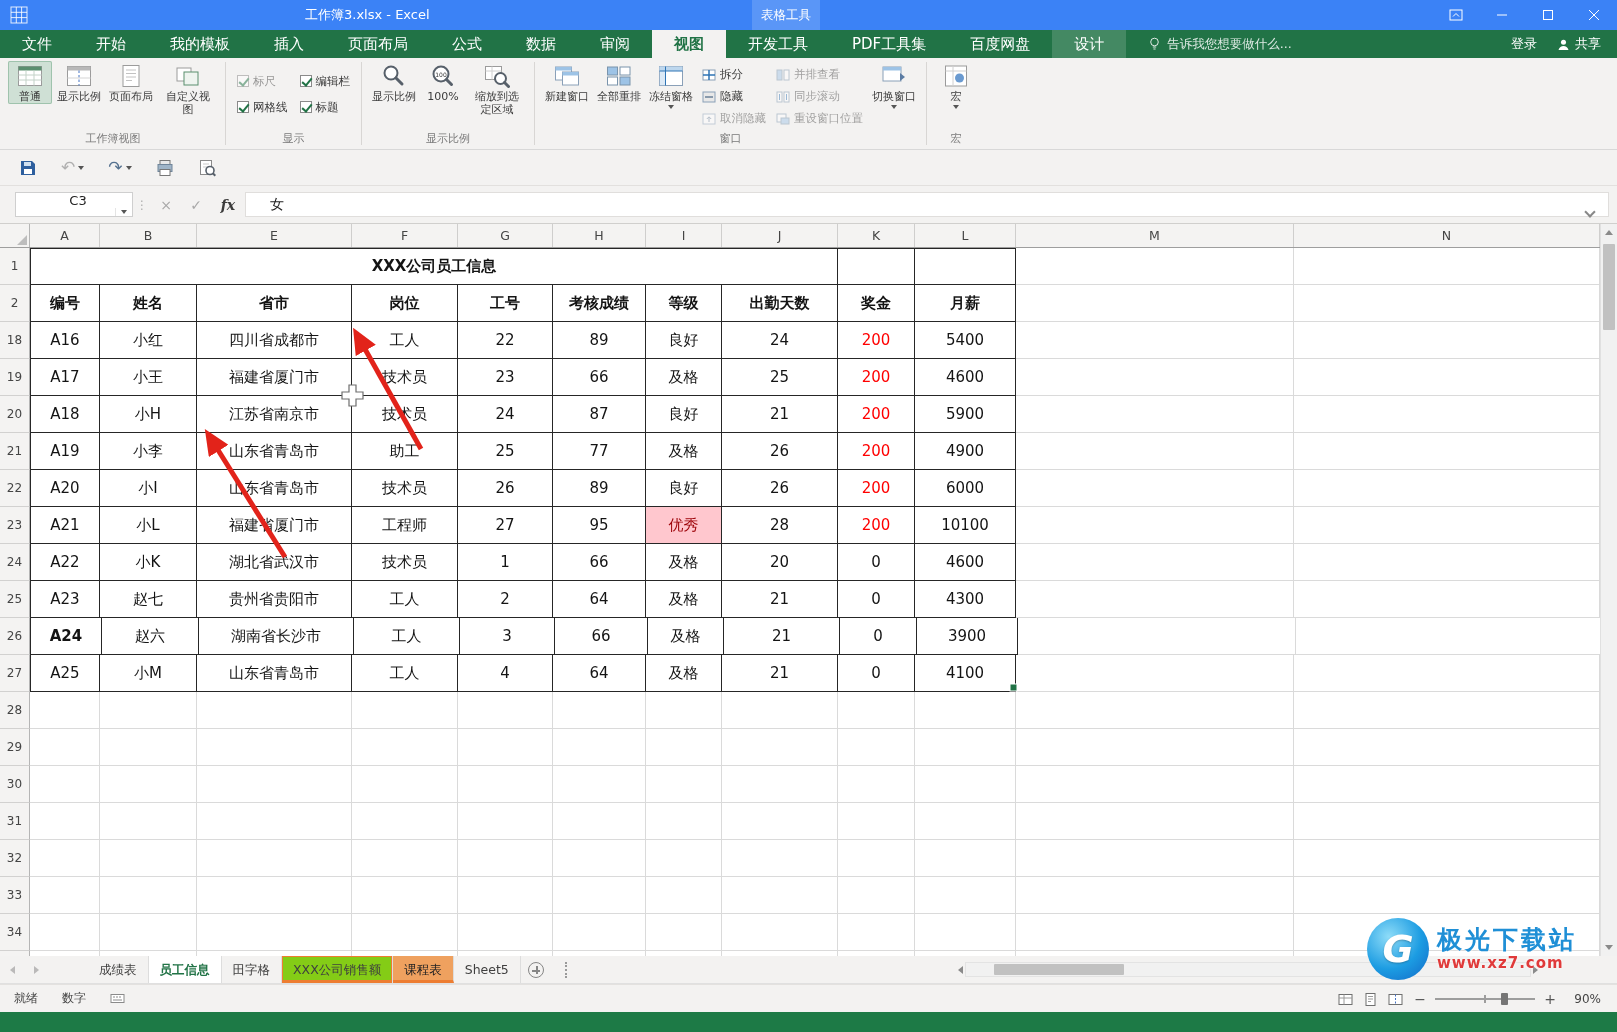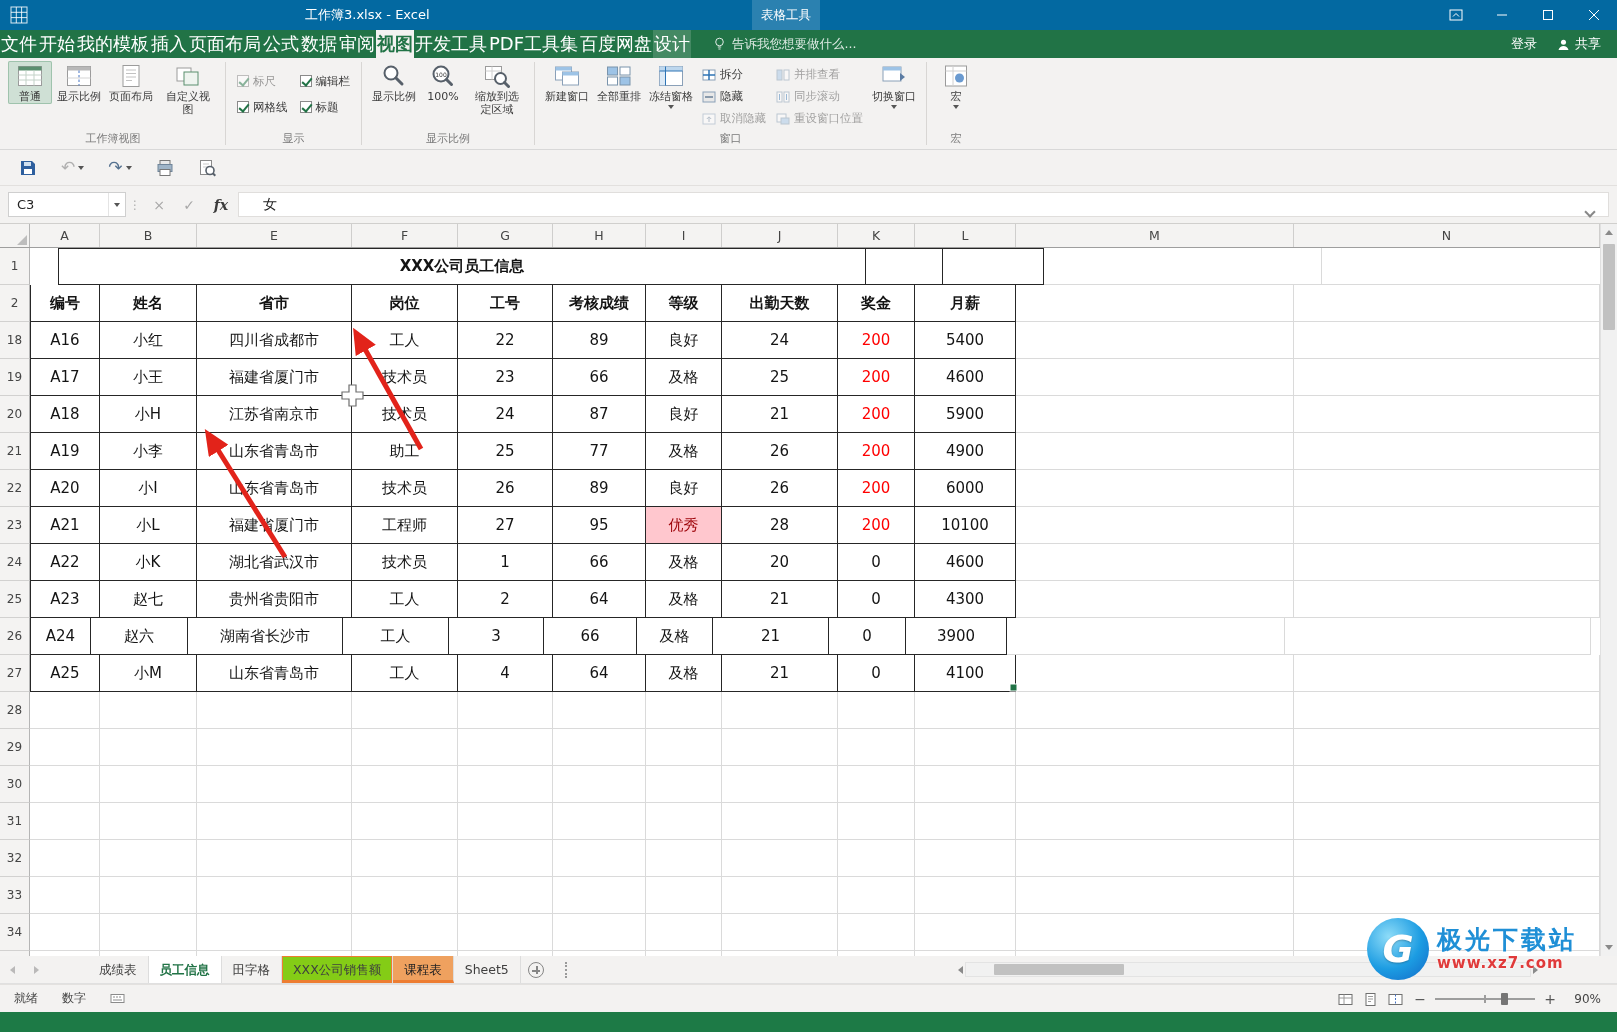--- a/index.html
+++ b/index.html
@@ -1,30 +1,30 @@
 <!DOCTYPE html>
 <html lang="zh"><head>
 <meta charset="utf-8">
 <style>
 *{margin:0;padding:0;box-sizing:border-box;}
 body{font-family:"DejaVu Sans","Liberation Sans",sans-serif;background:#999;}
 .app{position:relative;width:1617px;height:1032px;background:#fff;overflow:hidden;font-size:13px;color:#222;}
 
 
-.titlebar{height:30px;background:#0369a1;position:relative;color:#fff;}
+.titlebar{height:30px;background:#3b82f6;position:relative;color:#fff;}
 .app-icon{position:absolute;left:10px;top:6px;width:18px;height:18px;}
 .tb-title{position:absolute;left:305px;top:0;height:30px;line-height:30px;font-size:13px;white-space:nowrap;}
 .context-tool{position:absolute;left:752px;top:0;width:68px;height:30px;line-height:30px;text-align:center;font-size:12.5px;background:rgba(255,255,255,.16);}
 .tb-controls{position:absolute;right:0;top:0;display:flex;height:30px;}
 .tb-btn{width:46px;height:30px;display:flex;align-items:center;justify-content:center;cursor:pointer;}
 
 
 .tabs-row{height:28px;background:#217346;display:flex;align-items:stretch;color:#fff;}
 .rtabs{display:flex;}
-.rtab{height:28px;line-height:28px;padding:0 1px;font-size:18px;white-space:nowrap;cursor:pointer;}
+.rtab{height:28px;line-height:28px;padding:0 22px;font-size:15px;white-space:nowrap;cursor:pointer;}
 .rtab.active{background:#f3f2f1;color:#217346;font-weight:bold;}
 .rtab.contextual{background:rgba(255,255,255,.16);}
 .tellme{display:flex;align-items:center;gap:6px;margin-left:22px;color:rgba(255,255,255,.85);font-size:12.5px;}
 .tr-right{margin-left:auto;display:flex;align-items:center;gap:20px;padding-right:16px;}
 .share-btn{display:flex;align-items:center;gap:5px;}
 
 
 .ribbon{height:92px;background:#f3f2f1;border-bottom:1px solid #d8d8d8;display:flex;align-items:stretch;padding:0 2px;}
 .rgroup{display:flex;flex-direction:column;padding:3px 6px 0;}
 .rgroup-content{flex:1;display:flex;align-items:flex-start;gap:2px;}
@@ -46,21 +46,21 @@
 .dd.mt{margin-top:2px;}
 
 
 .qat{height:36px;background:#f3f2f1;display:flex;align-items:center;gap:18px;padding-left:16px;border-bottom:1px solid #e2e0de;}
 .qat-btn{display:flex;align-items:center;gap:3px;height:26px;padding:0 3px;cursor:pointer;}
 .qat-btn .glyph{font-size:17px;color:#55718f;line-height:1;}
 .qat-btn.disabled .glyph{color:#b0b0b0;}
 
 
 .formula-row{height:38px;background:#f3f2f1;display:flex;align-items:center;border-bottom:1px solid #d0cfcd;position:relative;}
-.name-box{width:118px;height:25px;background:#fff;border:1px solid #cfcfcf;margin-left:8px;display:flex;align-items:center;padding-left:8px;font-size:13px;color:#222;}
+.name-box{width:118px;height:25px;background:#fff;border:1px solid #cfcfcf;margin-left:15px;display:flex;align-items:center;padding-left:8px;font-size:13px;color:#222;flex-direction:column;}
 .name-caret{margin-left:auto;width:17px;height:100%;border-left:1px solid #e4e4e4;display:flex;align-items:center;justify-content:center;}
 .fb-dots{width:18px;text-align:center;color:#b0b0b0;font-size:12px;}
 .fb-btn{width:30px;text-align:center;color:#a8a8a8;font-size:14px;cursor:pointer;}
 .fb-btn.fx{color:#3b3b3b;font-style:italic;font-weight:bold;font-family:"DejaVu Serif","Liberation Serif",serif;font-size:14px;width:34px;}
 .fb-input{flex:1;height:25px;background:#fff;border:1px solid #e0dedc;margin-right:8px;display:flex;align-items:center;padding-left:24px;font-size:14px;position:relative;}
 .fb-expand{position:absolute;right:14px;top:15px;width:8px;height:8px;border-right:2px solid #888;border-bottom:2px solid #888;transform:rotate(45deg);}
 
 
 .sheet-area{position:relative;height:732px;background:#fff;}
 .col-headers{display:flex;height:24px;width:1600px;background:#f4f3f2;border-bottom:1px solid #9e9e9e;}
@@ -460,21 +460,21 @@
           <div class="col-header" style="width: 116px;">J</div>
           <div class="col-header" style="width: 77px;">K</div>
           <div class="col-header" style="width: 101px;">L</div>
           <div class="col-header" style="width: 278px;">M</div>
           <div class="col-header" style="width: 306px;">N</div>
         </div>
     </div>
     <div class="grid-body">
         <div class="grid-row">
           <div class="row-header">1</div>
-          <div class="cell tc t-top t-left title" style="width: 808px; margin-left: 28px;">XXX公司员工信息</div>
+          <div class="cell tc t-top t-left title" style="width: 808px;">XXX公司员工信息</div>
           <div class="cell tc t-top" style="width: 77px;"></div>
           <div class="cell tc t-top" style="width: 101px;"></div>
           <div class="cell" style="width: 278px;"></div>
           <div class="cell" style="width: 306px;"></div>
         </div>
         <div class="grid-row">
           <div class="row-header">2</div>
           <div class="cell tc hdr t-left" style="width: 70px;">编号</div>
           <div class="cell tc hdr" style="width: 97px;">姓名</div>
           <div class="cell tc hdr" style="width: 155px;">省市</div>
@@ -603,21 +603,21 @@
           <div class="cell tc" style="width: 93px;">64</div>
           <div class="cell tc" style="width: 76px;">及格</div>
           <div class="cell tc" style="width: 116px;">21</div>
           <div class="cell tc" style="width: 77px;">0</div>
           <div class="cell tc" style="width: 101px;">4300</div>
           <div class="cell" style="width: 278px;"></div>
           <div class="cell" style="width: 306px;"></div>
         </div>
         <div class="grid-row">
           <div class="row-header">26</div>
-          <div class="cell tc t-left" style="width: 61px;">A24</div>
+          <div class="cell tc t-left" style="width: 72px; font-weight: bold;">A24</div>
           <div class="cell tc" style="width: 97px;">赵六</div>
           <div class="cell tc" style="width: 155px;">湖南省长沙市</div>
           <div class="cell tc" style="width: 106px;">工人</div>
           <div class="cell tc" style="width: 95px;">3</div>
           <div class="cell tc" style="width: 93px;">66</div>
           <div class="cell tc" style="width: 76px;">及格</div>
           <div class="cell tc" style="width: 116px;">21</div>
           <div class="cell tc" style="width: 77px;">0</div>
           <div class="cell tc" style="width: 101px;">3900</div>
           <div class="cell" style="width: 278px;"></div>

